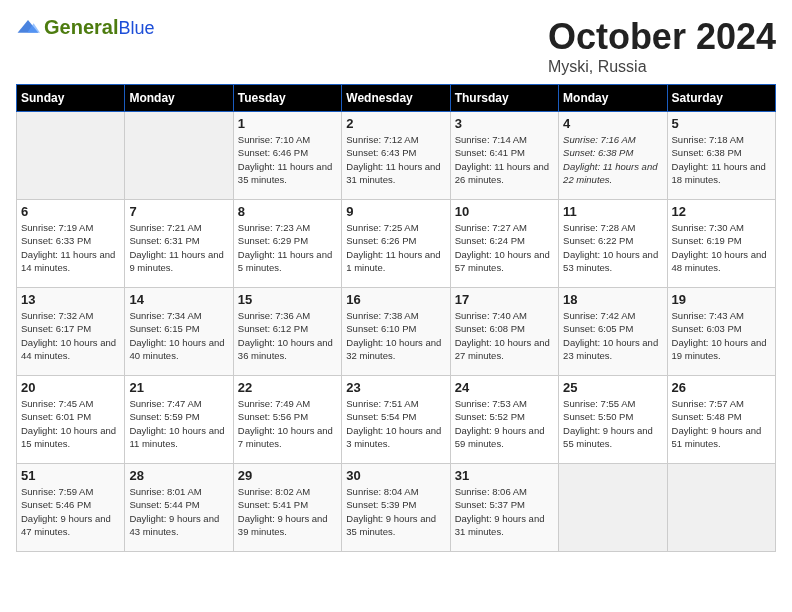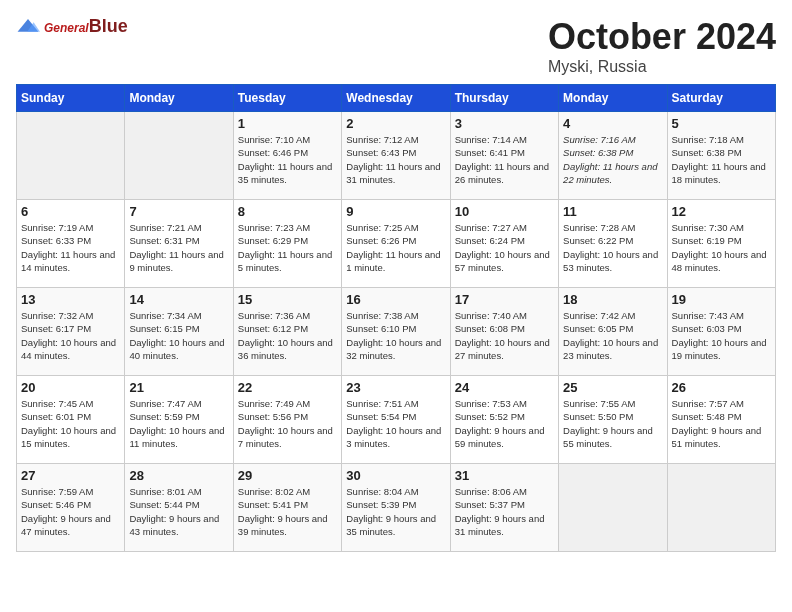--- a/index.html
+++ b/index.html
@@ -15,29 +15,28 @@
       justify-content: space-between;
       align-items: flex-start;
       margin-bottom: 8px;
     }
     .logo {
       display: flex;
       align-items: center;
       gap: 4px;
     }
     .logo-text-general {
-      font-size: 12px;
+      font-size: 20px;
       font-weight: bold;
-      color: #b91c1c;
-      font-style: italic;
+      color: #4d7c0f;
     }
     .logo-text-blue {
       font-size: 18px;
-      font-weight: bold;
-      color: #7f1d1d;
+      font-weight: normal;
+      color: #1d4ed8;
     }
     .logo-icon {
       width: 24px;
       height: 20px;
     }
     .title-area {
       text-align: left;
     }
     .month-title {
       font-size: 36px;
@@ -47,21 +46,21 @@
     .location-title {
       font-size: 16px;
       color: #444;
     }
     table {
       width: 100%;
       border-collapse: collapse;
       table-layout: fixed;
     }
     thead tr th {
-      background-color: #1d4ed8;
+      background-color: #000000;
       color: #fff;
       font-size: 12px;
       font-weight: bold;
       padding: 6px 4px;
       text-align: left;
       border: 1px solid #1a5cc0;
     }
     tbody tr td {
       border: 1px solid #ccc;
       vertical-align: top;
@@ -280,21 +279,21 @@
         </td>
         <td>
           <div class="day-number">26</div>
           <div class="day-detail" style="white-space: pre-line;">Sunrise: 7:57 AM
 Sunset: 5:48 PM
 Daylight: 9 hours and 51 minutes.</div>
         </td>
       </tr>
       <tr>
         <td>
-          <div class="day-number">27</div>
+          <div class="day-number">51</div>
           <div class="day-detail" style="white-space: pre-line;">Sunrise: 7:59 AM
 Sunset: 5:46 PM
 Daylight: 9 hours and 47 minutes.</div>
         </td>
         <td>
           <div class="day-number">28</div>
           <div class="day-detail" style="white-space: pre-line;">Sunrise: 8:01 AM
 Sunset: 5:44 PM
 Daylight: 9 hours and 43 minutes.</div>
         </td>

